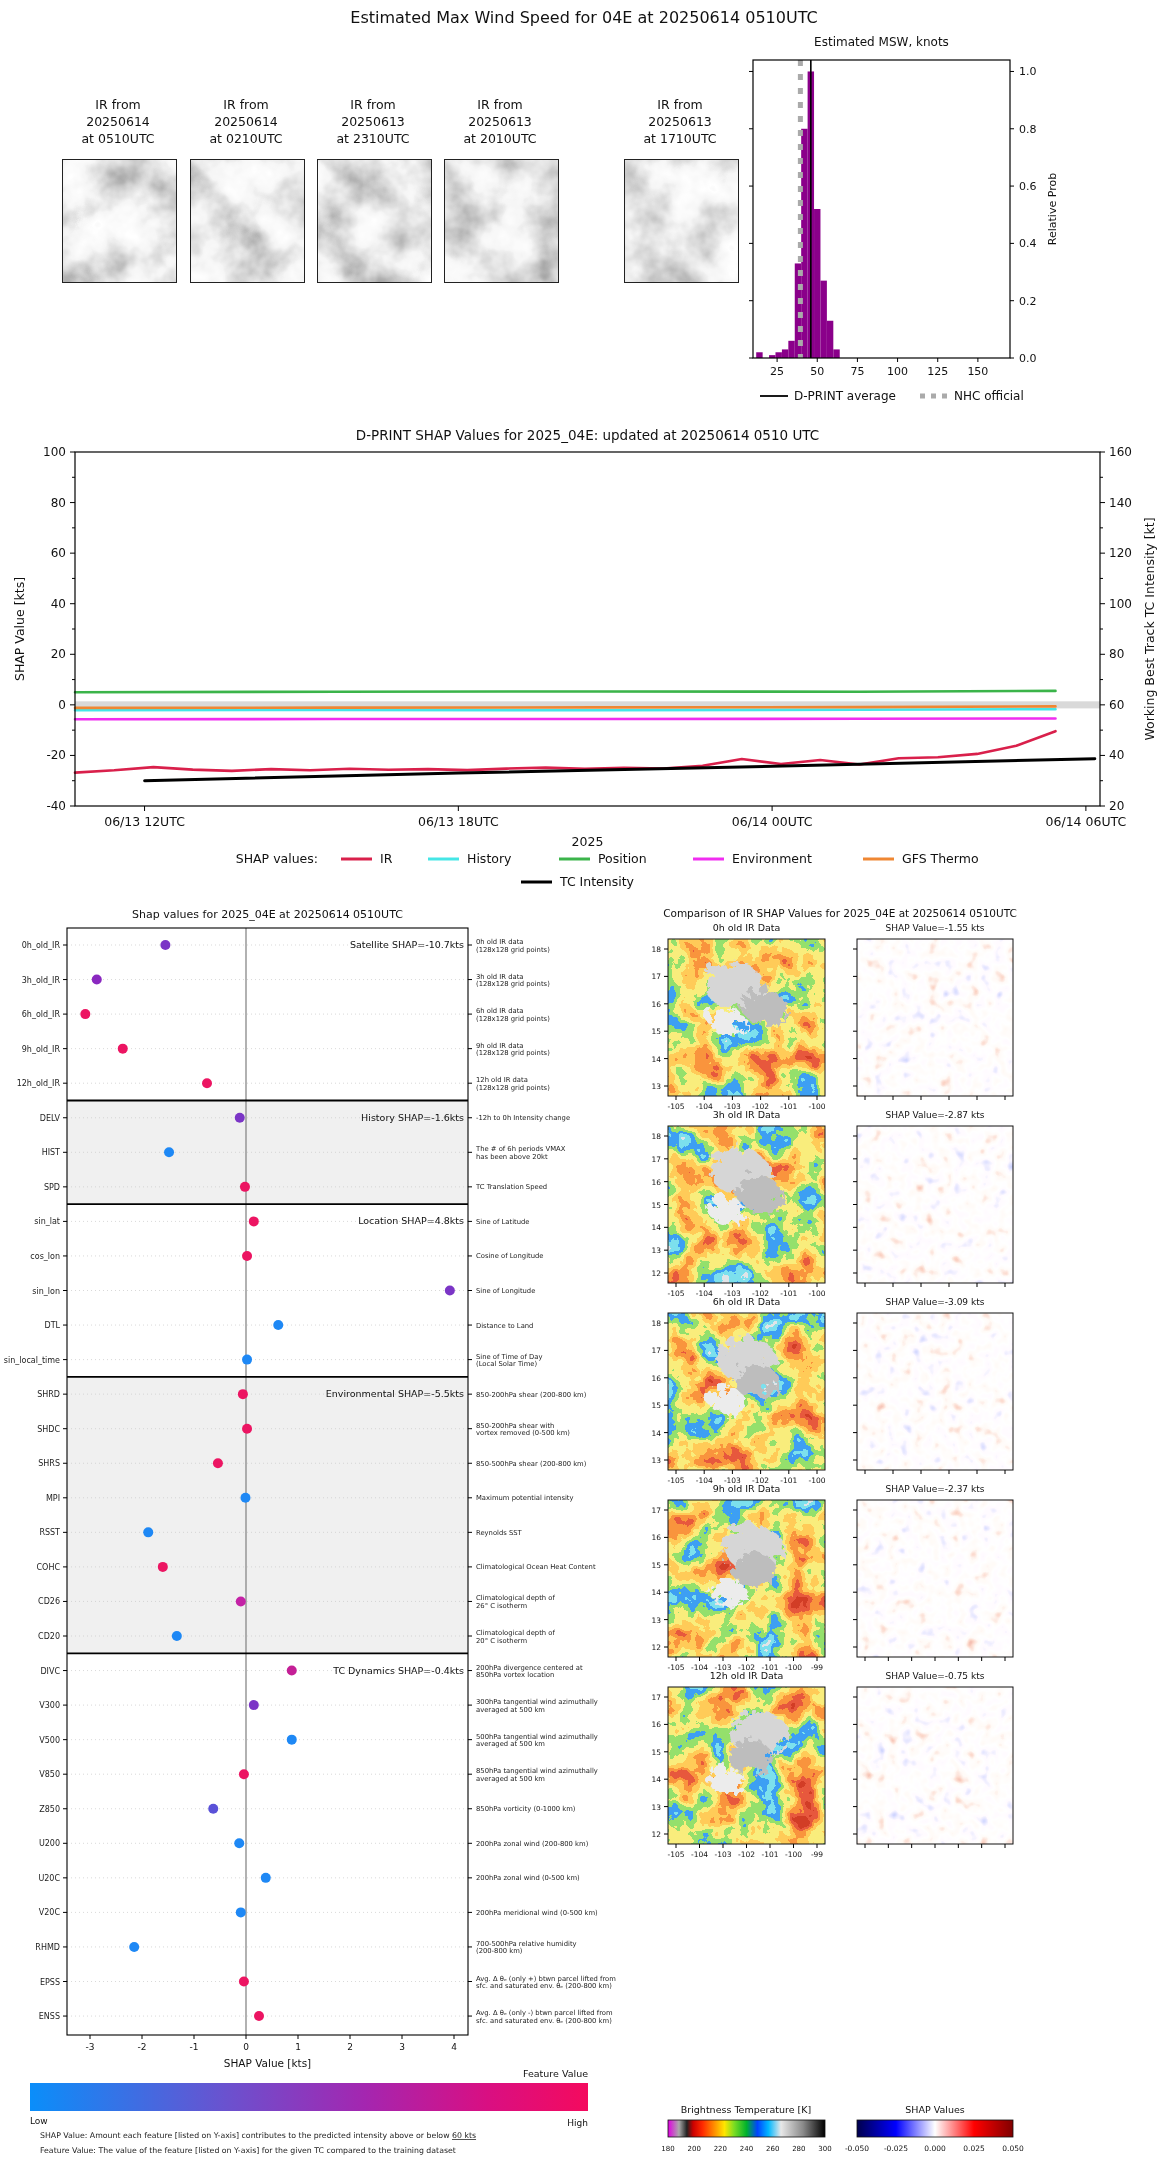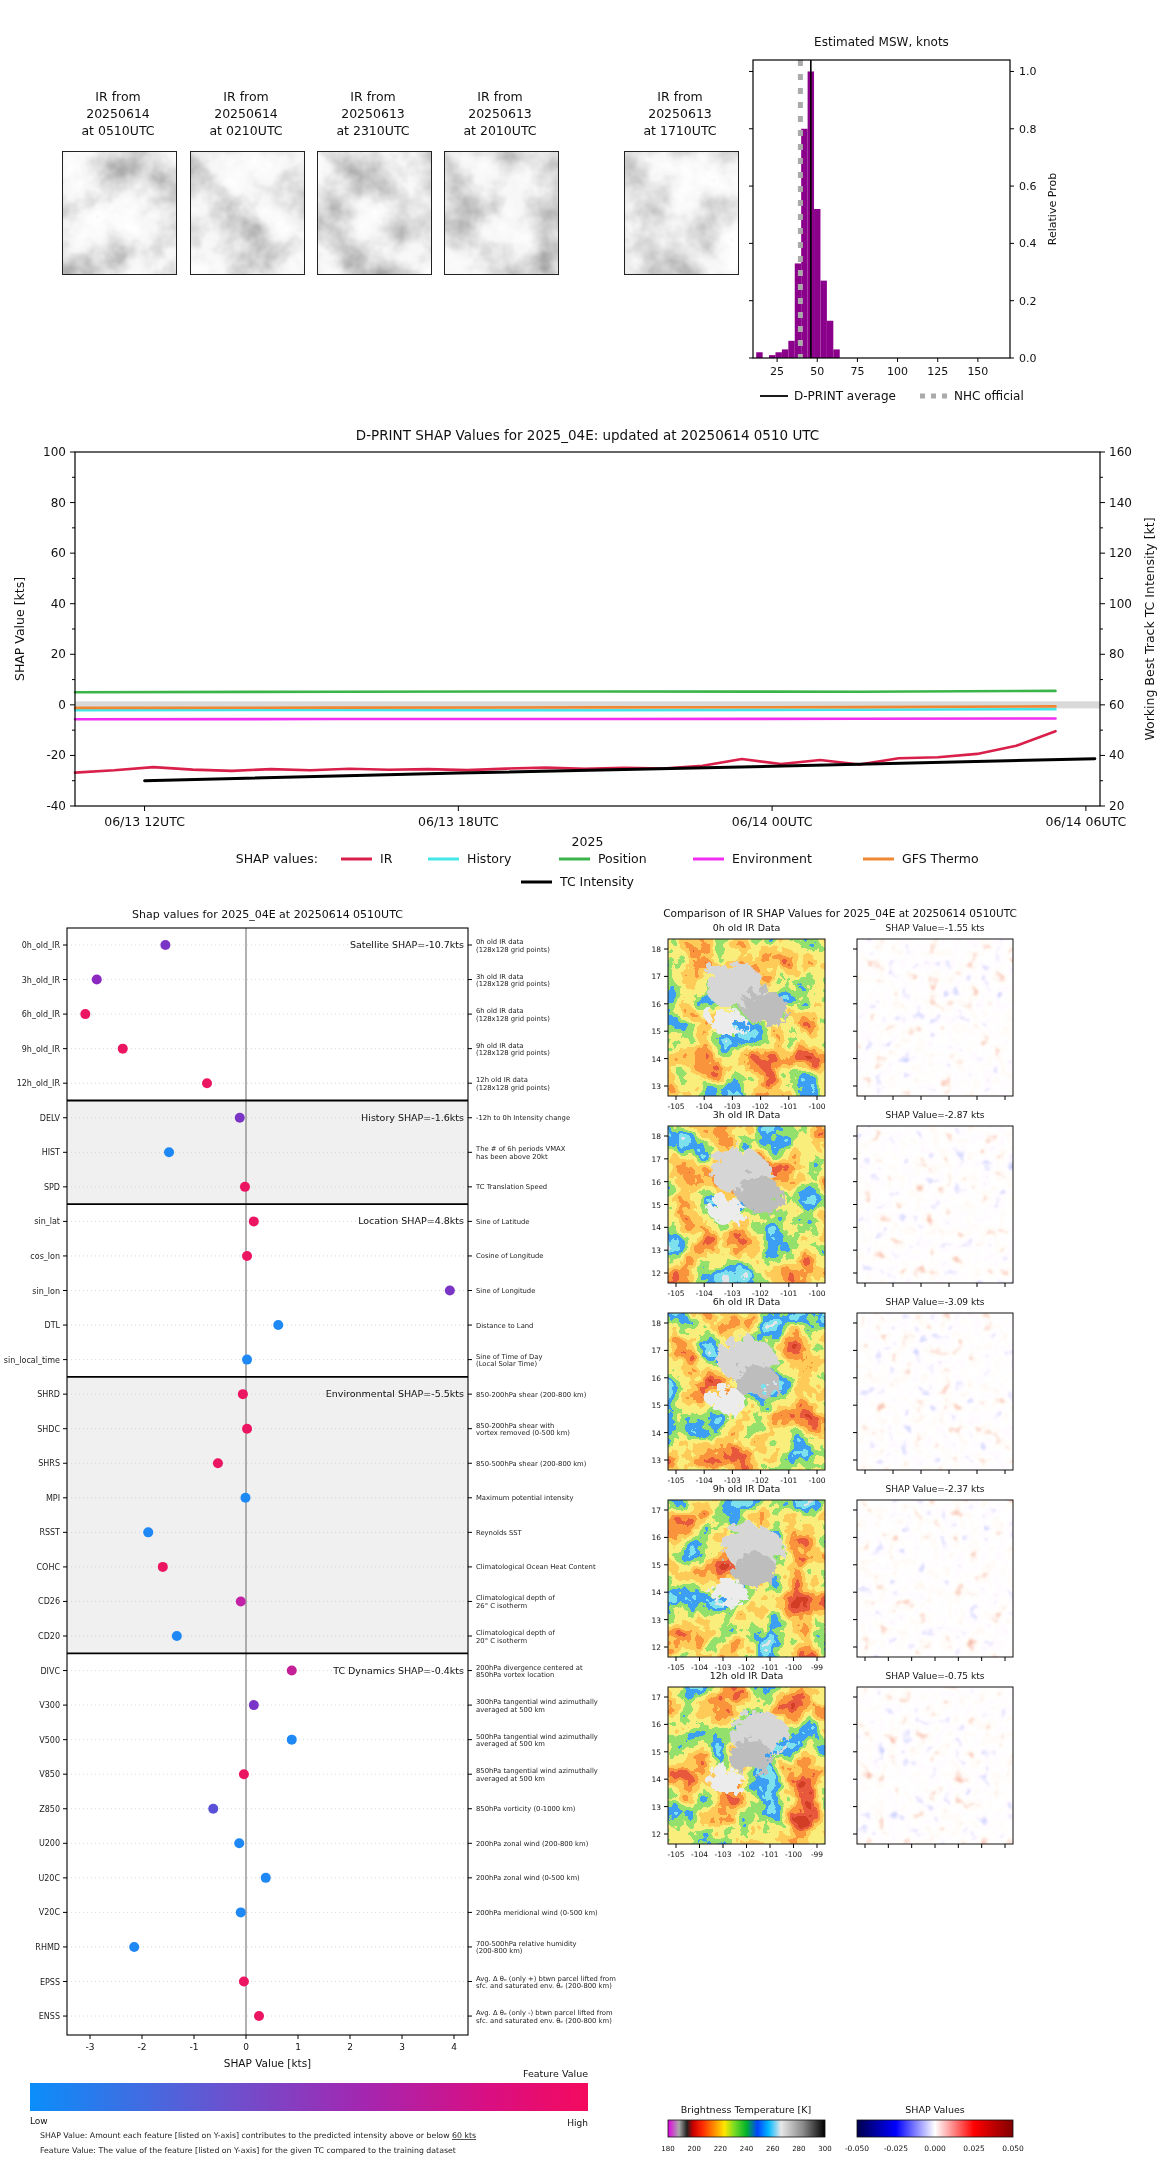--- a/index.html
+++ b/index.html
@@ -10,21 +10,22 @@
   .fig-title{left:0;top:8px;width:1168px;text-align:center;font-size:16px;color:#111;}
   #thumb-row .thumb{position:absolute;}
   .thumb-label{position:absolute;width:160px;text-align:center;font-size:12.5px;line-height:17px;color:#111;}
   .thumb-img{position:absolute;border:1px solid #222;overflow:hidden;background:#888;}
   svg text{font-family:"DejaVu Sans","Liberation Sans",sans-serif;}
 </style>
 </head>
 <body>
 
 <div id="fig">
-  <div id="thumb-row" class="abs" style="left:0;top:4px;width:1168px;height:300px;">
+  <div class="abs fig-title">Estimated Max Wind Speed for 04E at 20250614 0510UTC</div>
+  <div id="thumb-row" class="abs" style="left:0;top:12px;width:1168px;height:300px;">
       <div class="thumb">
         <div class="thumb-label" style="left: 38px; top: 84px;">
           <div>IR from</div>
           <div>20250614</div>
           <div>at 0510UTC</div>
         </div>
         <div class="thumb-img" style="left: 62px; top: 147px; width: 113px; height: 122px;"><svg width="113" height="122">
             <defs>
               <filter id="thn0" x="0" y="0" width="100%" height="100%">
                 <feTurbulence type="fractalNoise" baseFrequency="0.022" numOctaves="4" seed="11"></feTurbulence>

